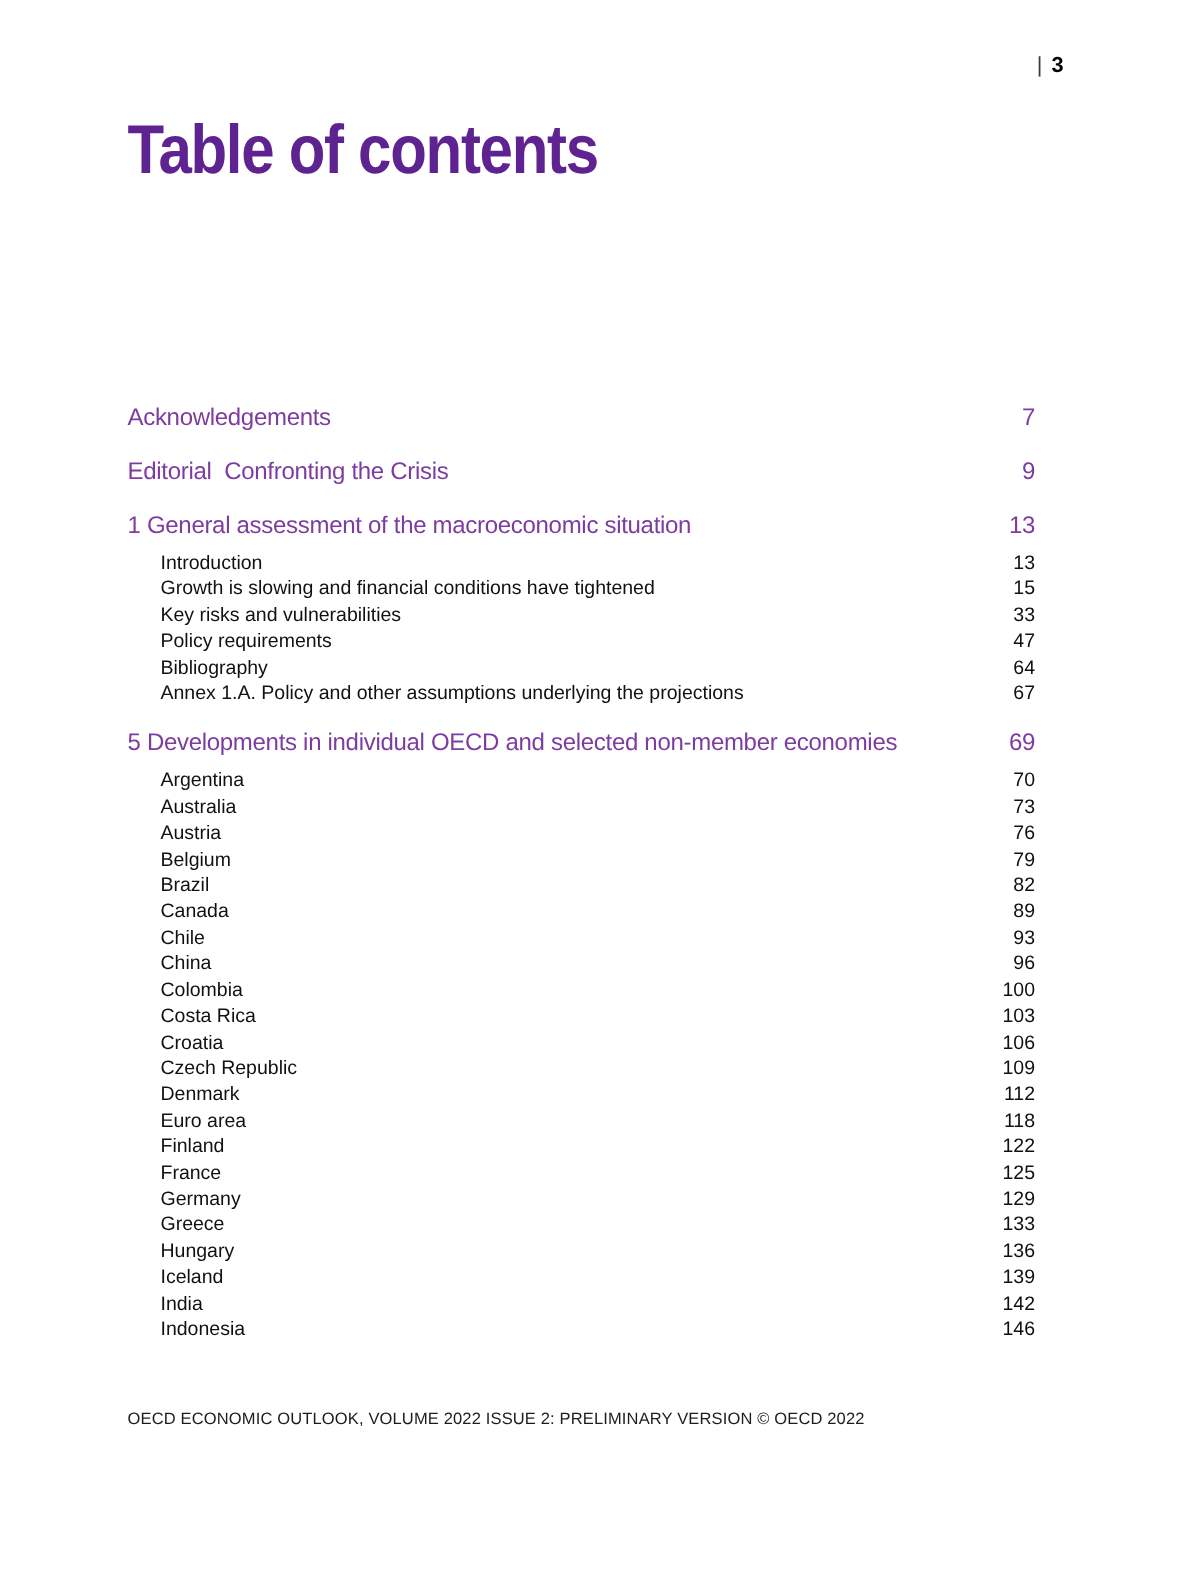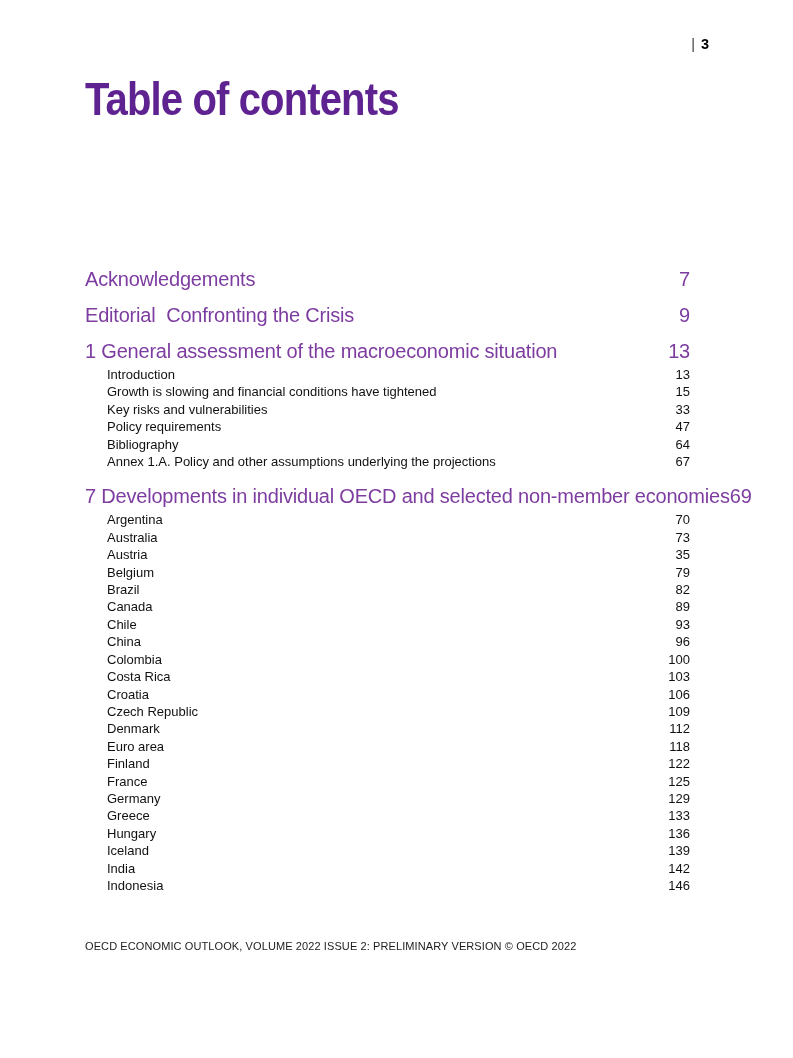--- a/index.html
+++ b/index.html
@@ -54,21 +54,21 @@
     width: 605px;
   }
   .row {
     display: flex;
     justify-content: space-between;
     align-items: baseline;
   }
   .row .label { white-space: pre; }
   .row.heading {
     color: var(--heading-color);
-    font-size: 20px;
+    font-size: 16px;
     line-height: 20px;
     margin-top: 16px;
     letter-spacing: -0.2px;
   }
   .row.heading:first-child { margin-top: 0; }
   .row.heading + .row.sub { margin-top: 5px; }
   .row.sub {
     font-size: 13px;
     line-height: 17.4px;
     padding-left: 22px;
@@ -124,34 +124,34 @@
     </div>
     <div class="row sub">
       <span class="label">Bibliography</span>
       <span class="pagenum">64</span>
     </div>
     <div class="row sub">
       <span class="label">Annex 1.A. Policy and other assumptions underlying the projections</span>
       <span class="pagenum">67</span>
     </div>
     <div class="row heading">
-      <span class="label">7 Developments in individual OECD and selected non-member economies</span>
+      <span class="label">5 Developments in individual OECD and selected non-member economies</span>
       <span class="pagenum">69</span>
     </div>
     <div class="row sub">
       <span class="label">Argentina</span>
       <span class="pagenum">70</span>
     </div>
     <div class="row sub">
       <span class="label">Australia</span>
       <span class="pagenum">73</span>
     </div>
     <div class="row sub">
       <span class="label">Austria</span>
-      <span class="pagenum">35</span>
+      <span class="pagenum">76</span>
     </div>
     <div class="row sub">
       <span class="label">Belgium</span>
       <span class="pagenum">79</span>
     </div>
     <div class="row sub">
       <span class="label">Brazil</span>
       <span class="pagenum">82</span>
     </div>
     <div class="row sub">

